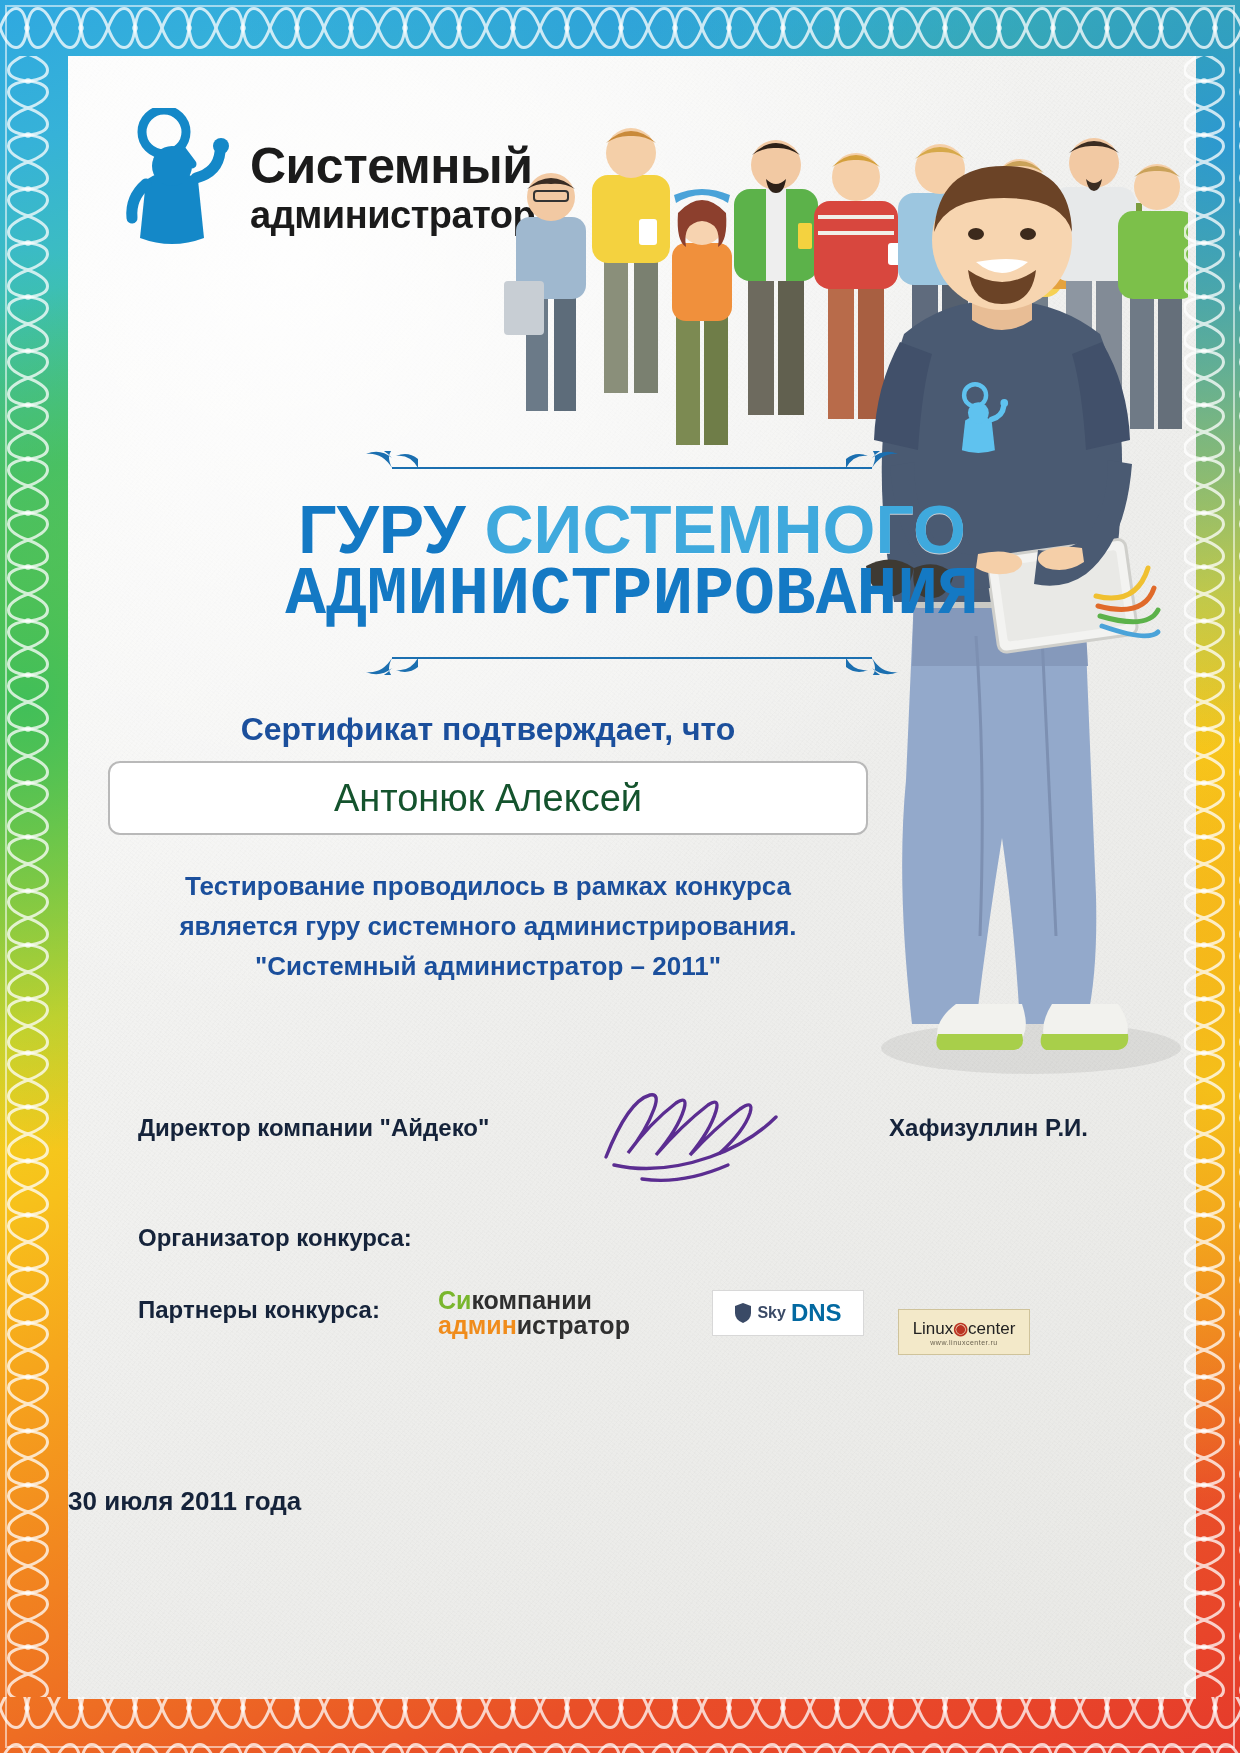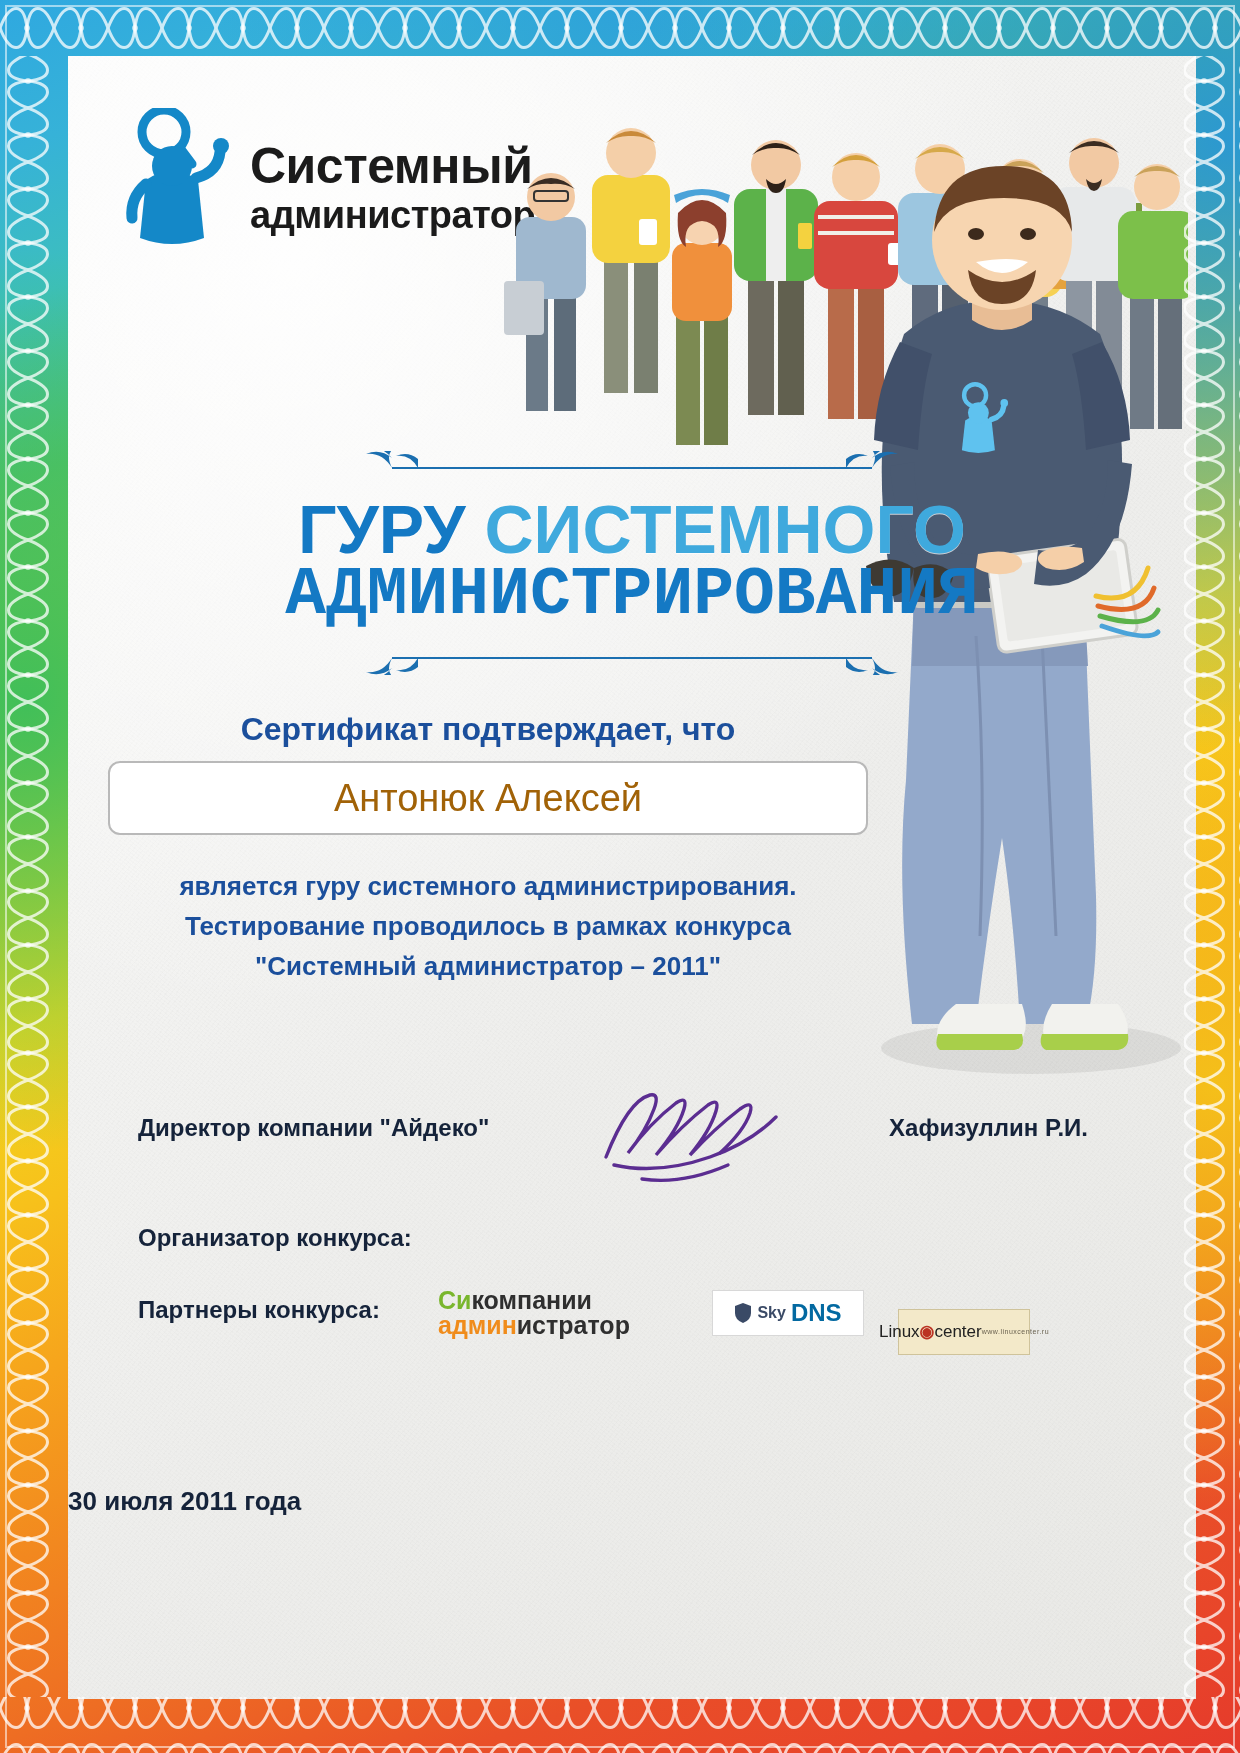--- a/index.html
+++ b/index.html
@@ -168,21 +168,21 @@
     border: 2px solid #b9b9b9;
     border-radius: 12px;
     box-sizing: border-box;
     z-index: 5;
     display: flex;
     align-items: center;
     justify-content: center;
   }
   .name-text {
     font-size: 38px;
-    color: #a16207;
+    color: #14532d;
   }
 
   
   .desc {
     position: absolute;
     left: 40px;
     top: 810px;
     width: 760px;
     text-align: center;
     font-size: 26px;
@@ -295,21 +295,21 @@
   }
   .p-skydns .sky { font-size: 16px; font-weight: bold; color: #3a4a66; }
   .p-skydns .dns { font-size: 24px; font-weight: bold; color: #0369a1; }
 
   .p-linux {
     width: 130px;
     height: 44px;
     background: #f3e9c9;
     border: 1px solid #cfc39b;
     display: flex;
-    flex-direction: row;
+    flex-direction: column;
     align-items: center;
     justify-content: center;
     margin-top: 37px;
   }
   .p-linux .top { font-size: 17px; color: #222; }
   .p-linux .top .cc { color: #bb3322; font-weight: bold;}
   .p-linux .bot { font-size: 7px; color: #6a6250; letter-spacing: 0.5px;}
 
   
   .date {
@@ -546,22 +546,22 @@
       </svg>
     </div>
 
     <div class="confirm">Сертификат подтверждает, что</div>
 
     <div class="name-box">
       <span class="name-text" title="Фамилия Имя">Антонюк Алексей</span>
     </div>
 
     <div class="desc">
+      <div>Тестирование проводилось в рамках конкурса</div>
       <div>является гуру системного администрирования.</div>
-      <div>Тестирование проводилось в рамках конкурса</div>
       <div>"Системный администратор – 2011"</div>
     </div>
 
     <div class="sig-row">
       <div class="sig-title">Директор компании "Айдеко"</div>
       <svg class="sig-img" viewBox="0 0 220 130">
         <g fill="none" stroke="#5b2d91" stroke-width="3.4" stroke-linecap="round">
           <path d="M18 96 q22 -56 44 -62 q10 -2 4 14 q-8 22 -26 44 q22 -30 48 -50 q12 -8 8 6 q-6 20 -28 46 q26 -30 52 -50 q12 -8 8 6 q-6 20 -26 44 q24 -26 50 -46 q14 -10 10 4 q-6 18 -30 40"></path>
           <path d="M26 104 q44 10 96 -8 q40 -14 66 -40"></path>
           <path d="M54 118 q40 6 86 -14"></path>

